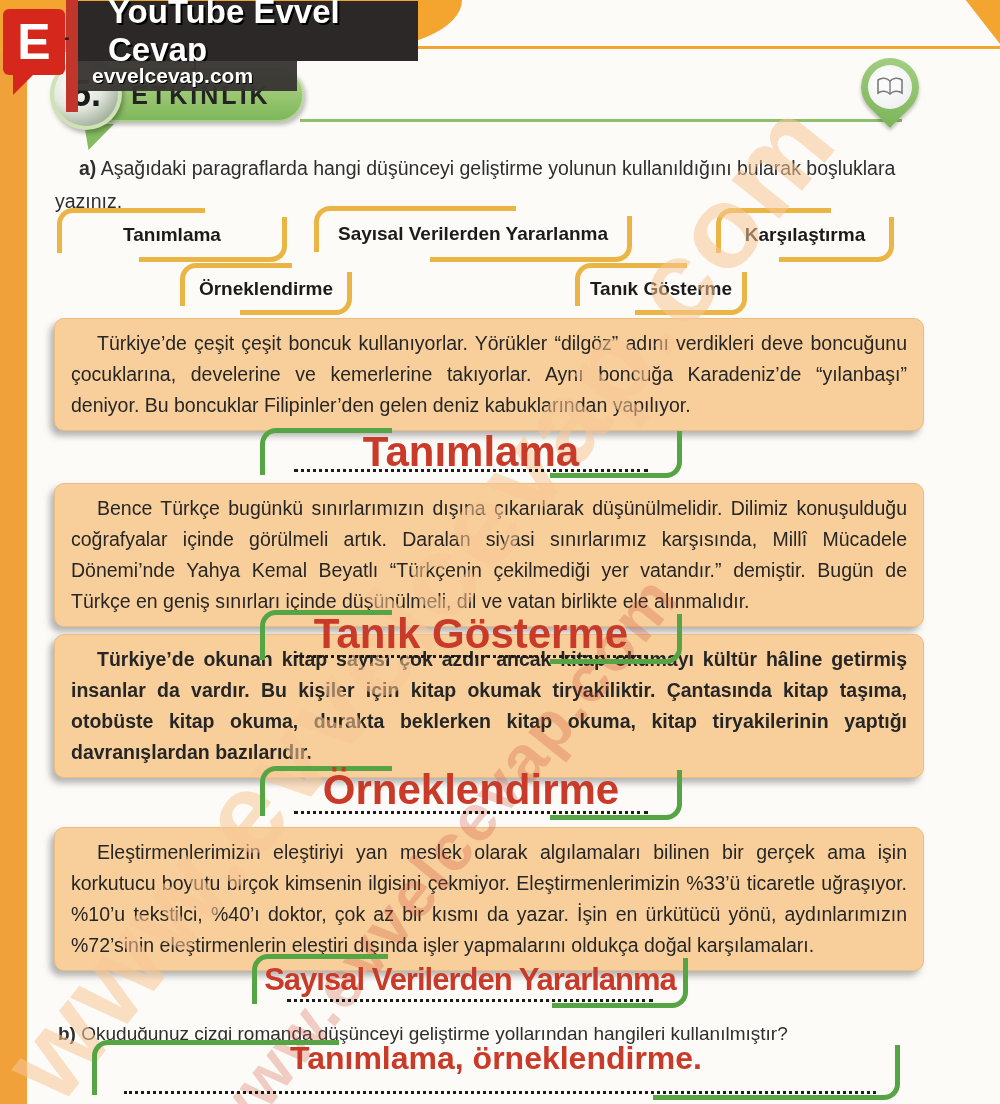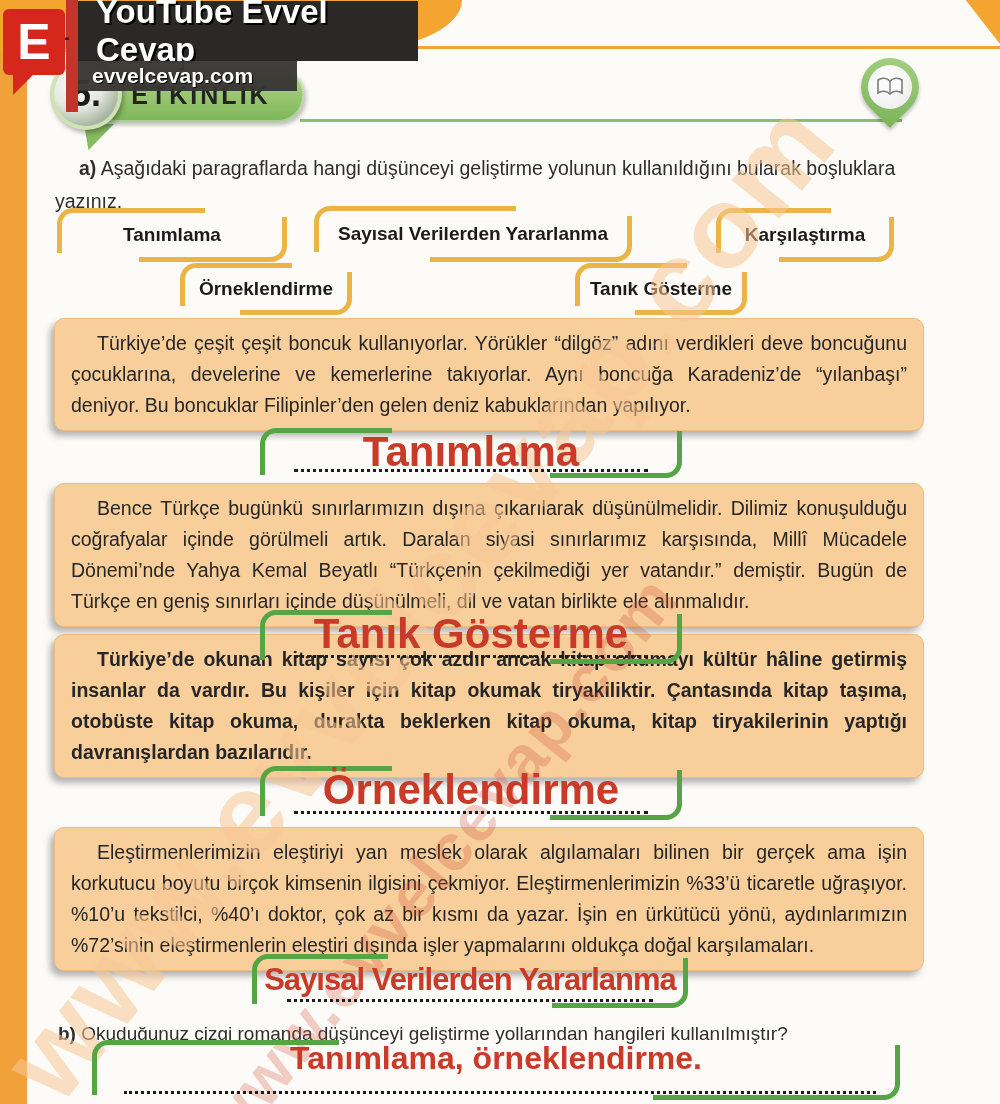--- a/index.html
+++ b/index.html
@@ -17,21 +17,21 @@
   .red-strip{left:66px;top:0;width:12px;height:112px;background:#C2352B;z-index:6;}
   .hidden-letter{left:56px;top:20px;font-size:22px;font-weight:bold;color:#222;z-index:6;}
 
   .logo-e{left:3px;top:9px;width:62px;height:66px;background:var(--logo-red,#D6271C);border-radius:6px;
           display:flex;align-items:center;justify-content:center;z-index:8;}
   .logo-e span{color:#fff;font-size:50px;font-weight:bold;}
   .logo-tail{left:13px;top:73px;width:22px;height:22px;background:var(--logo-red,#D6271C);
           clip-path:polygon(0 0,100% 0,0 100%);z-index:8;}
 
   .title-bar{left:78px;top:1px;width:340px;height:60px;background:var(--dark-bar,#2B2827);z-index:10;
-          display:flex;align-items:center;padding-left:18px;box-sizing:border-box;}
+          display:flex;align-items:center;padding-left:30px;box-sizing:border-box;}
   .title-bar span{color:#fff;font-size:33px;font-weight:bold;text-shadow:2px 2px 0 #000;}
   .sub-bar{left:78px;top:61px;width:219px;height:30px;background:rgba(56,53,50,.96);z-index:10;
           display:flex;align-items:center;padding-left:14px;box-sizing:border-box;}
   .sub-bar span{color:#fff;font-size:21px;font-weight:bold;text-shadow:1px 1px 0 #000;}
 
   .badge-ring{left:50px;top:58px;width:72px;height:72px;border-radius:50%;background:#CEE2B4;z-index:4;
           box-shadow:2px 3px 5px rgba(0,0,0,.3);}
   .badge-sphere{left:4px;top:4px;width:64px;height:64px;border-radius:50%;
           background:radial-gradient(circle at 35% 30%,#ffffff 0%,#e3e8de 45%,#a2b09c 78%,#76866f 100%);
           display:flex;align-items:center;justify-content:center;}

